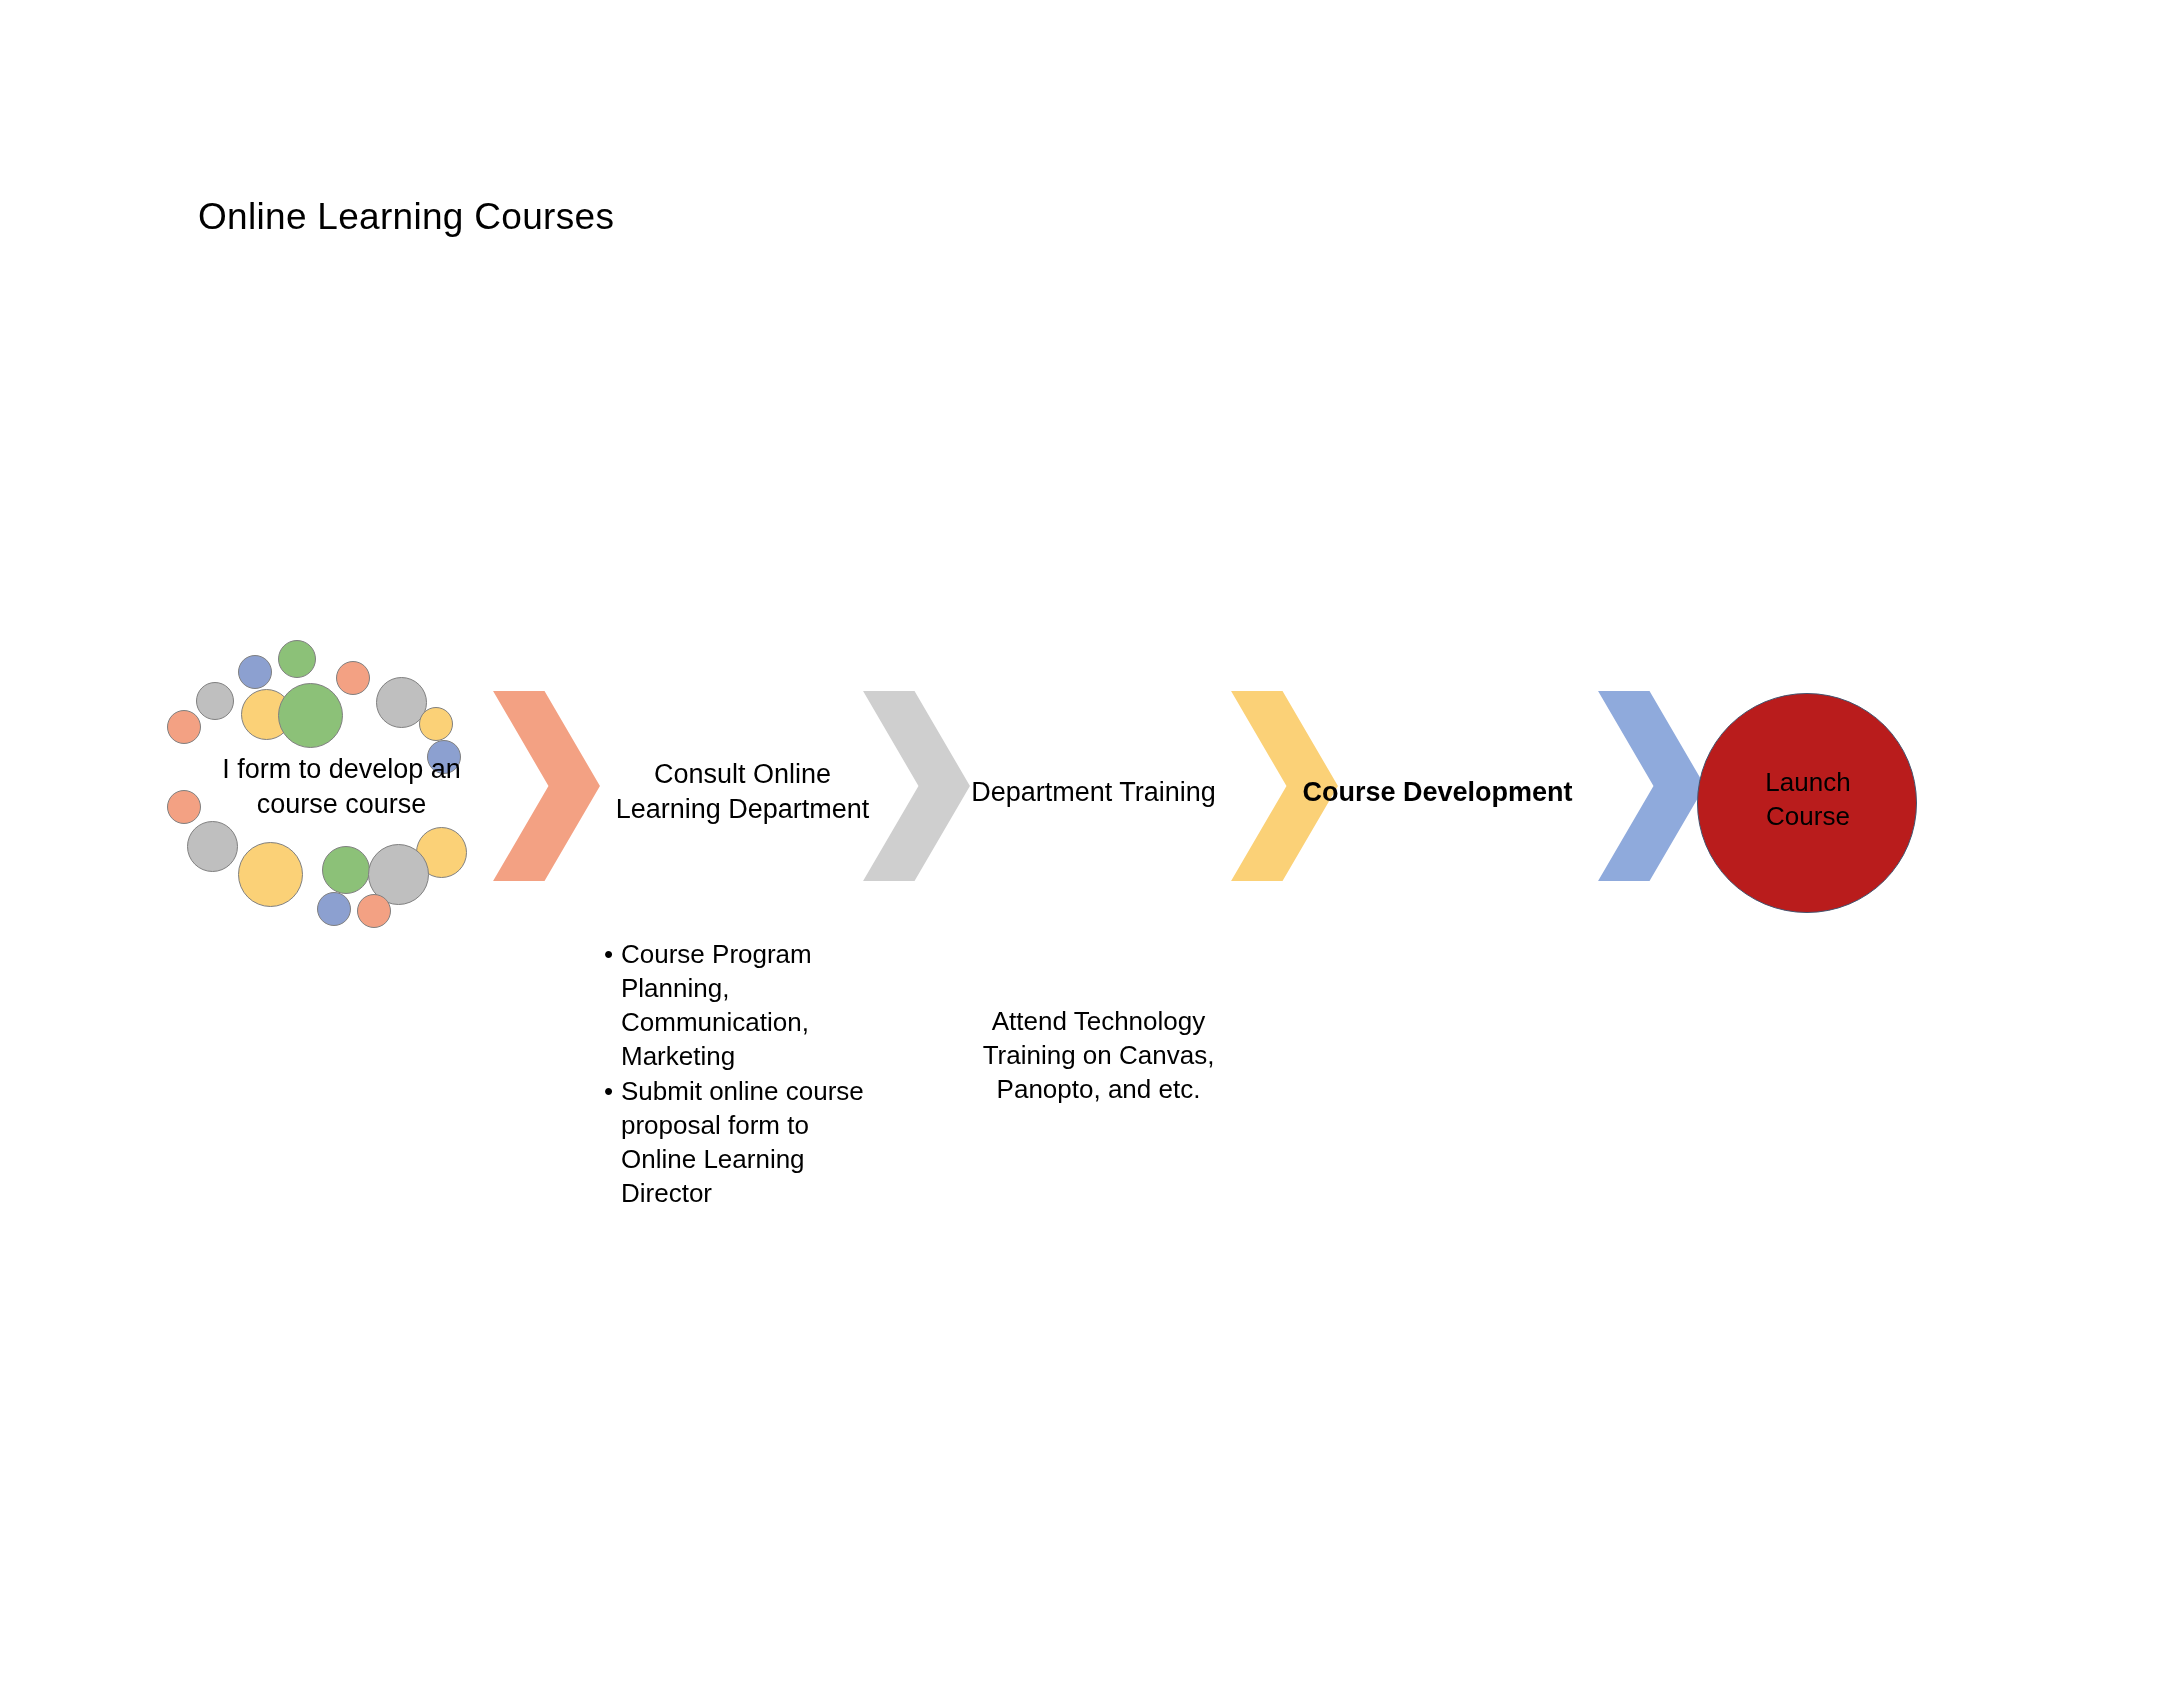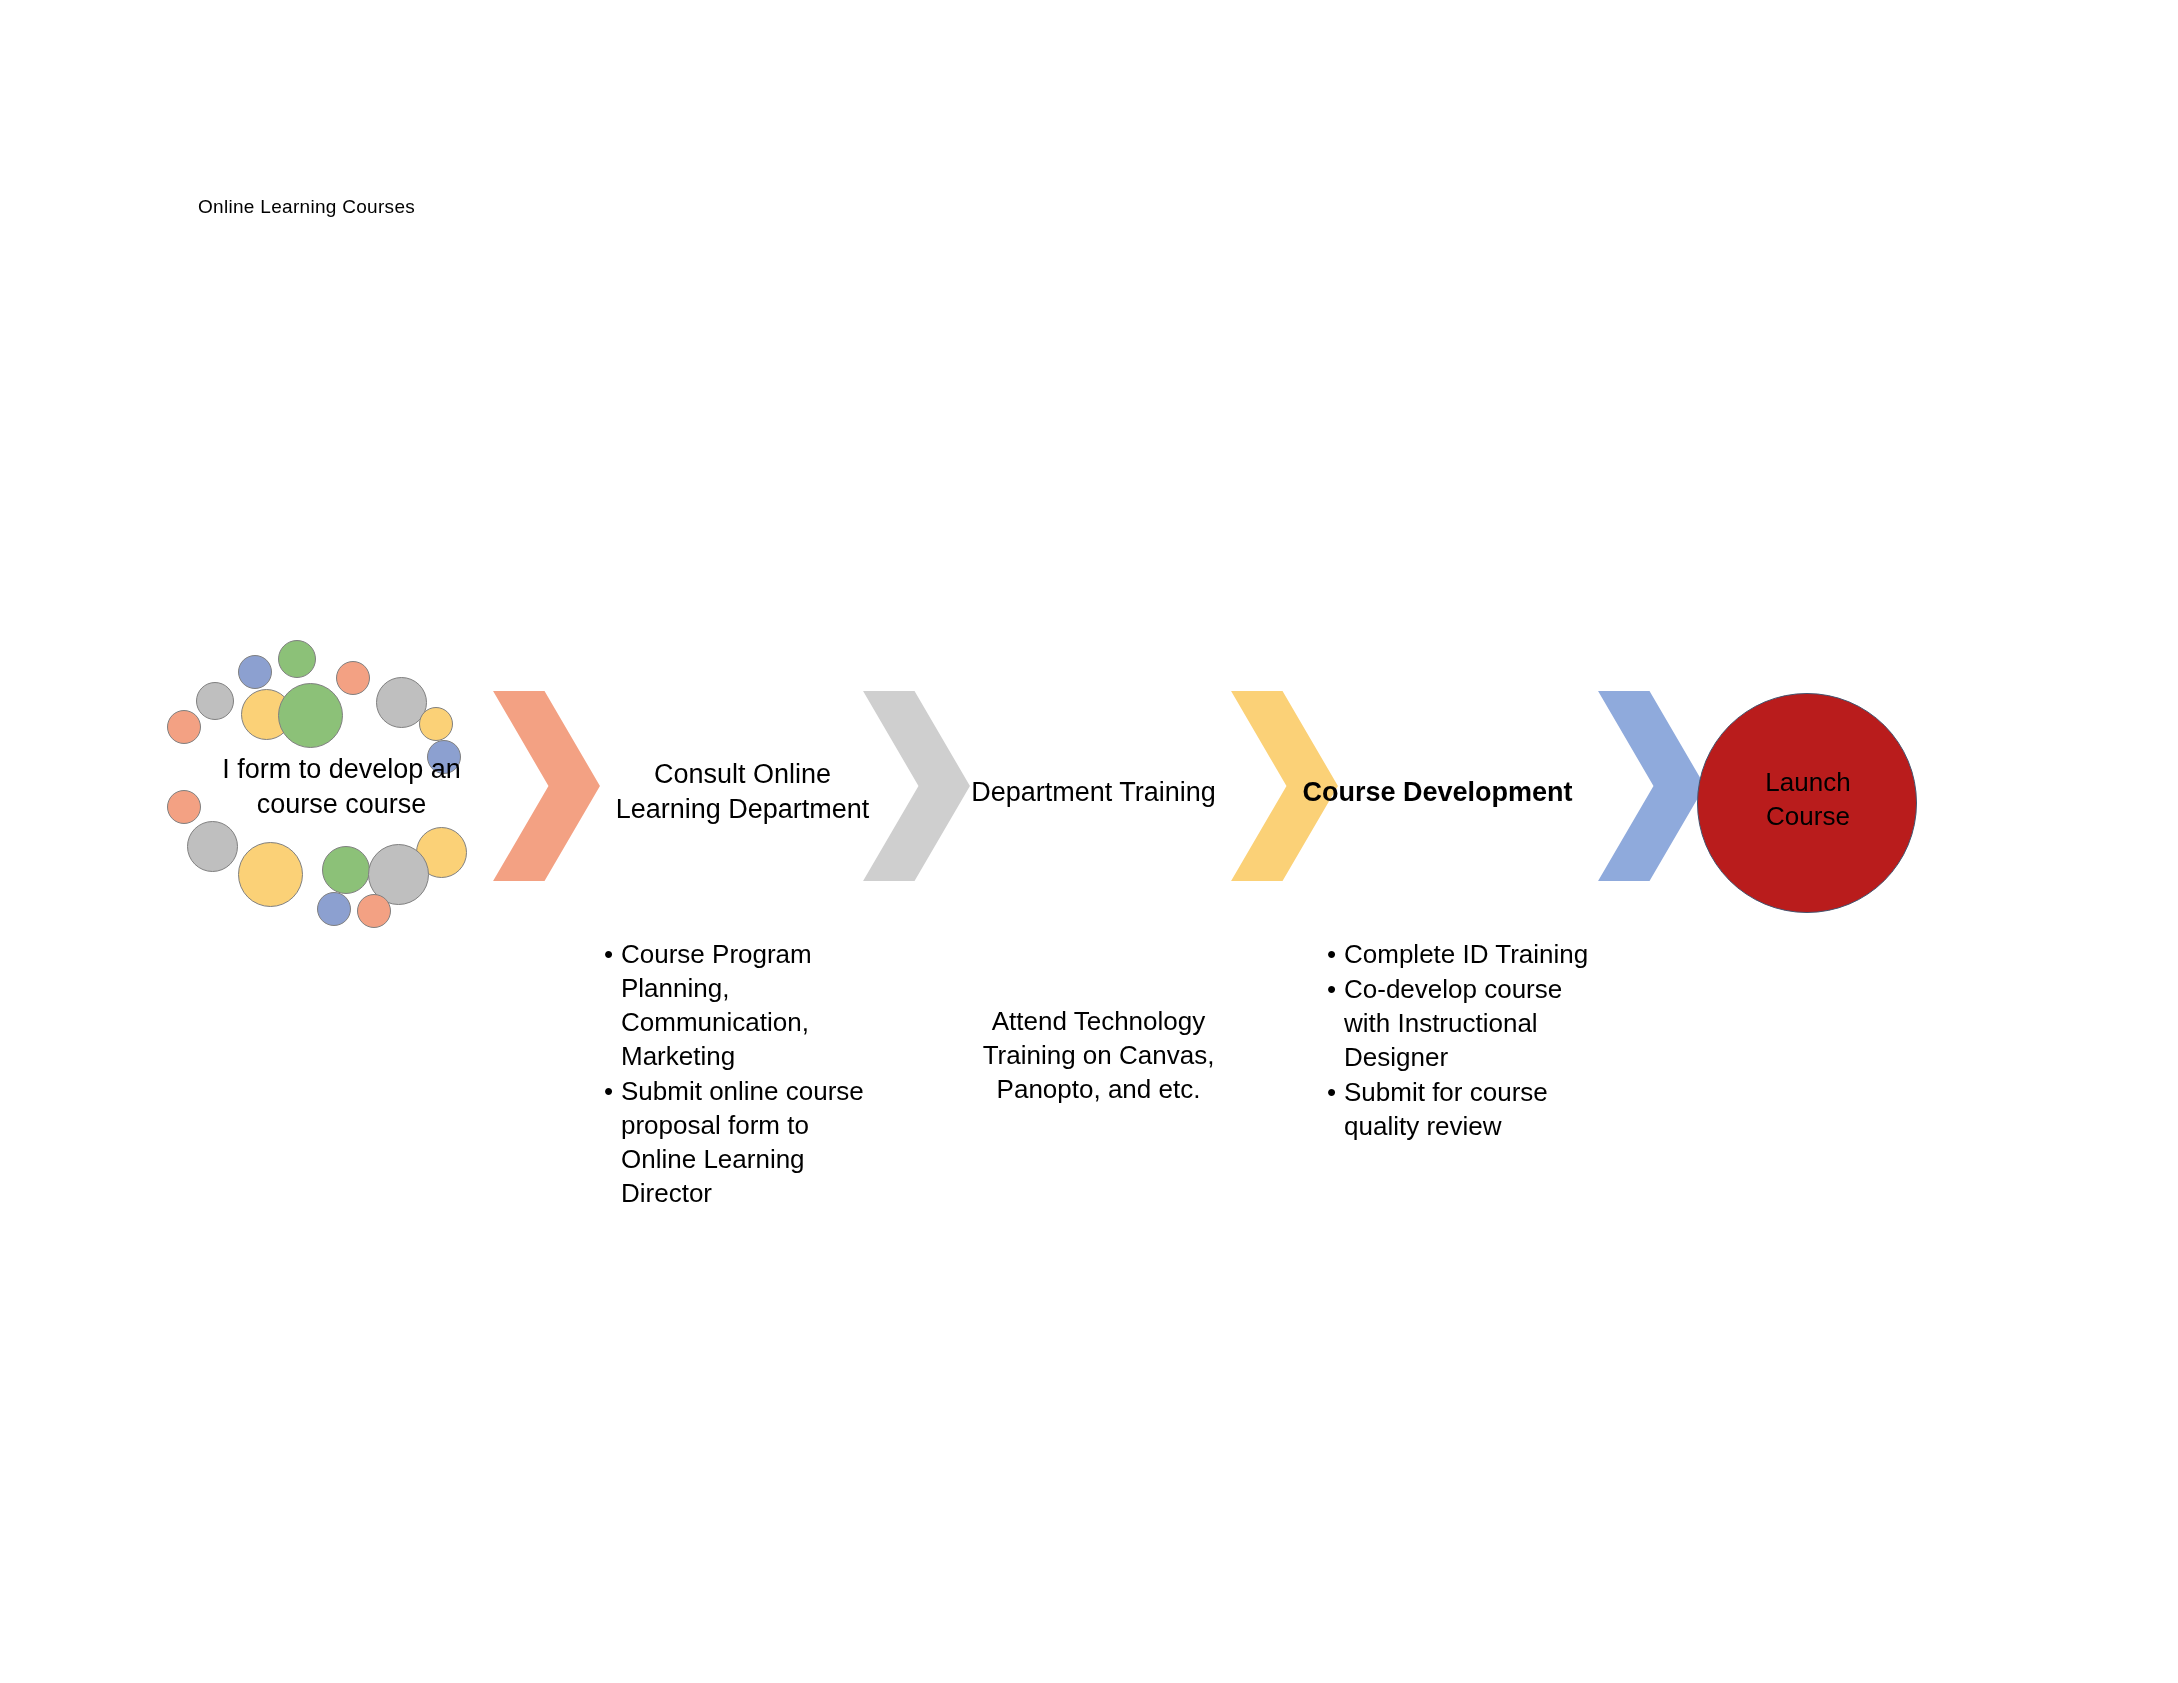--- a/index.html
+++ b/index.html
@@ -21,21 +21,21 @@
     left: 0; top: 0;
     width: 2178px;
     height: 1683px;
   }
 
   
   #doc-title {
     position: absolute;
     left: 198px;
     top: 196px;
-    font-size: 19px;
+    font-size: 37px;
     letter-spacing: 0.3px;
     color: #000000;
     white-space: nowrap;
   }
 
   
   #bubble-cluster {
     position: absolute;
     left: 193px;
     top: 634px;
@@ -194,27 +194,20 @@
   <div class="chevron" style="left:1231px; top:691px;">
     <svg width="107" height="190" viewBox="0 0 108 192" aria-hidden="true">
       <polygon id="chev3" points="0,0 52,0 108,96 52,192 0,192 56,96" fill="#FBD177"></polygon>
     </svg>
   </div>
 
   <div class="stage-heading" style="left:1294px; top:775px; width:287px;font-weight:bold;">
     <div>Course Development</div>
   </div>
 
-  <div class="stage-body" style="left:1327px; top:937px; width:262px;">
-    <ul class="bullet-list">
-      <li>Complete ID Training</li>
-      <li>Co-develop course with Instructional Designer</li>
-      <li>Submit for course quality review</li>
-    </ul>
-  </div>
 
   <div class="chevron" style="left:1598px; top:691px;">
     <svg width="107" height="190" viewBox="0 0 108 192" aria-hidden="true">
       <polygon id="chev4" points="0,0 52,0 108,96 52,192 0,192 56,96" fill="#8FAADC"></polygon>
     </svg>
   </div>
 
   <div id="launch-circle" style="background: #b91c1c;">
     <div id="launch-circle-label">
       <div>Launch</div>

